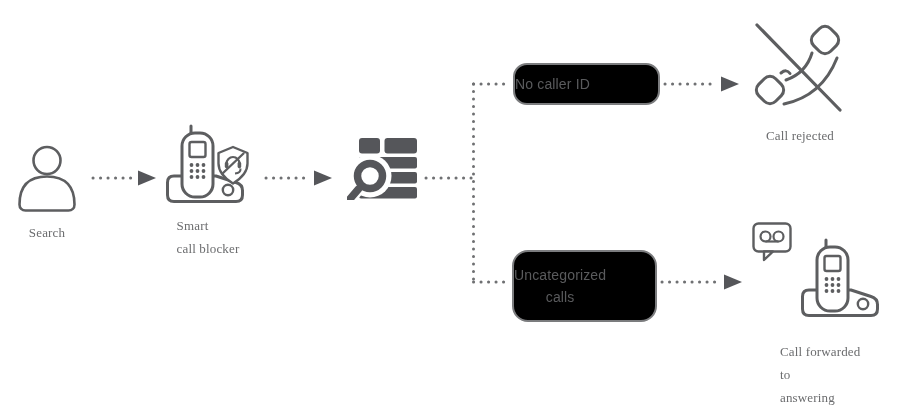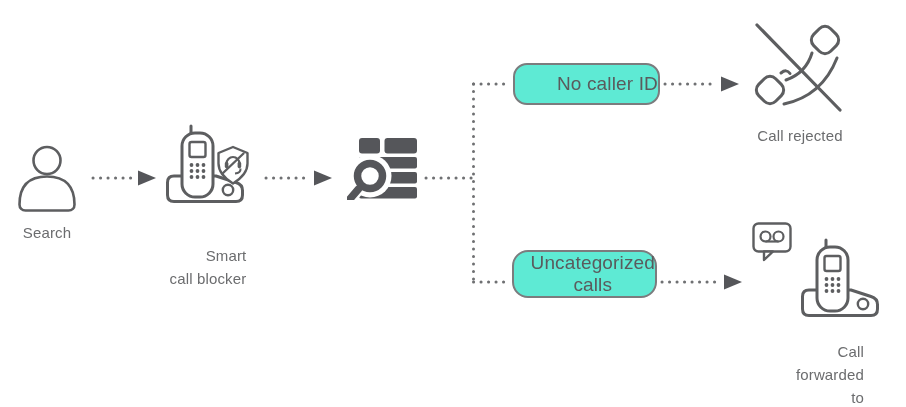--- a/index.html
+++ b/index.html
@@ -4,31 +4,31 @@
 <style>
   html,body{margin:0;padding:0;background:#ffffff;}
   .canvas{
     position:relative;width:906px;height:407px;background:#ffffff;
     font-family:"Liberation Sans", sans-serif;overflow:hidden;
   }
   .connectors{position:absolute;left:0;top:0;}
   .icon{position:absolute;}
   .lbl{
     position:absolute;transform:translateX(-50%);
-    text-align:right;color:#6b6c6e;font-size:15px;line-height:23px;
-    white-space:pre-line;letter-spacing:.15px;
+    text-align:left;color:#6b6c6e;font-size:13px;line-height:23px;
+    white-space:pre-line;letter-spacing:.15px;font-family:Liberation Serif, serif;
   }
   .fbox{
-    position:absolute;background:#5eead4;border:2px solid #7b7c7e;
-    display:flex;align-items:center;justify-content:flex-end;
-    color:#5a5b5d;font-size:19px;line-height:22px;text-align:center;
+    position:absolute;background:#000000;border:2px solid #7b7c7e;
+    display:flex;align-items:center;justify-content:flex-start;
+    color:#5a5b5d;font-size:14px;line-height:22px;text-align:center;
     white-space:pre-line;letter-spacing:.15px;box-sizing:border-box;
   }
   .box-no-caller{left:513px;top:63px;width:147px;height:42px;border-radius:14px;}
-  .box-uncat{left:512px;top:250px;width:145px;height:48px;border-radius:16px;}
+  .box-uncat{left:512px;top:250px;width:145px;height:72px;border-radius:16px;}
 </style>
 </head>
 <body>
 
 <div class="canvas">
 
   <svg class="connectors" width="906" height="407" viewBox="0 0 906 407">
     <g stroke="#6f7072" stroke-width="3" stroke-linecap="round" stroke-dasharray="0.1 7.4" fill="none">
       <path d="M93 178 H134"></path>
       <path d="M266 178 H311"></path>
@@ -78,21 +78,21 @@
     </g>
     <g transform="translate(60,22)">
       <path d="M16 1 L30.5 7 V17.5 Q30.5 28.5 16 37.5 Q1.5 28.5 1.5 17.5 V7 Z" fill="#ffffff" stroke="#5d5e60" stroke-width="2.4" stroke-linejoin="round"></path>
       <path d="M9.5 17.5 a6.5 6.5 0 0 1 13 0" fill="none" stroke="#5d5e60" stroke-width="2.2"></path>
       <rect x="7.8" y="15.8" width="3.6" height="6.6" rx="1.8" fill="#5d5e60"></rect>
       <rect x="20.6" y="15.8" width="3.6" height="6.6" rx="1.8" fill="#5d5e60"></rect>
       <path d="M23.5 22.5 q0.5 4.5 -5.5 5" fill="none" stroke="#5d5e60" stroke-width="2"></path>
       <path d="M26.5 7.5 L5.5 27.5" fill="none" stroke="#5d5e60" stroke-width="2.4" stroke-linecap="round"></path>
     </g>
   </svg>
-  <div class="lbl" style="left:208px;top:244px">Smart
+  <div class="lbl" style="left:208px;top:214px">Smart
 call blocker</div>
 
   <svg class="icon" style="left:347px;top:138px" width="70" height="62" viewBox="0 0 70 62">
     <g fill="#55565a">
       <rect x="12" y="0" width="21" height="15.5" rx="3"></rect>
       <rect x="37.5" y="0" width="32.5" height="15.5" rx="3"></rect>
       <rect x="12" y="19" width="58" height="11.5" rx="2"></rect>
       <rect x="12" y="34" width="58" height="11.5" rx="2"></rect>
       <rect x="12" y="49" width="58" height="11.5" rx="2"></rect>
     </g>

